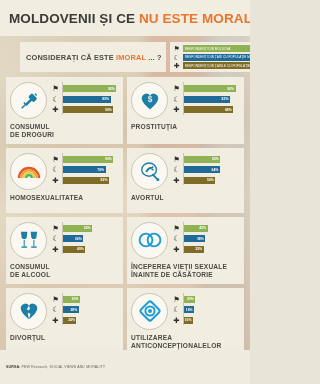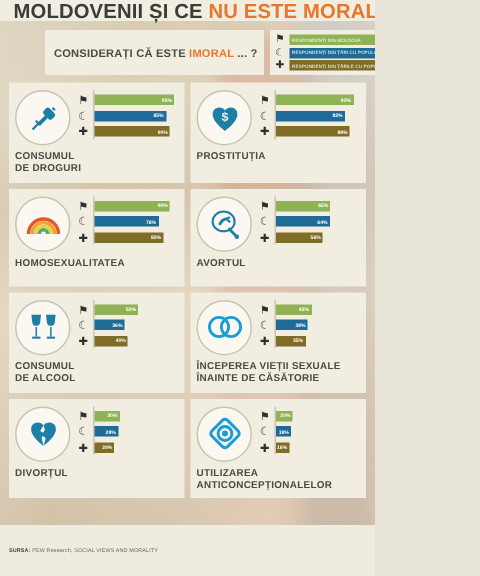--- a/index.html
+++ b/index.html
@@ -24,37 +24,36 @@
   #bgphoto:after{
     content:""; position:absolute; left:80%; top:0; width:20%; height:100%;
     background:linear-gradient(180deg,rgba(186,196,210,.4),rgba(170,150,130,.35));
     filter:blur(7px);
   }
 
   
   .header{
     position:relative;
     background:#f1ede1;
-    height:14px;
+    height:36px;
     display:flex; align-items:center;
     padding:0 9px;
   }
   .header h1{
     font-size:13.5px; font-weight:bold; letter-spacing:.1px;
     color:#3b3b38; white-space:nowrap;
   }
   .header h1 .hl{ color:#e8762c; }
 
   
   .topstrip{
     position:relative;
     margin-top:6px;
     display:flex; align-items:stretch; gap:4px;
     padding:0 20px;
-    margin-left:10px;
   }
   .qbox{
     background:#f1ede1;
     flex:1 1 auto;
     display:flex; align-items:center;
     padding:6px 4px 6px 6px;
     min-height:30px;
   }
   .qbox .q{
     font-size:7.4px; font-weight:bold; letter-spacing:.15px;

